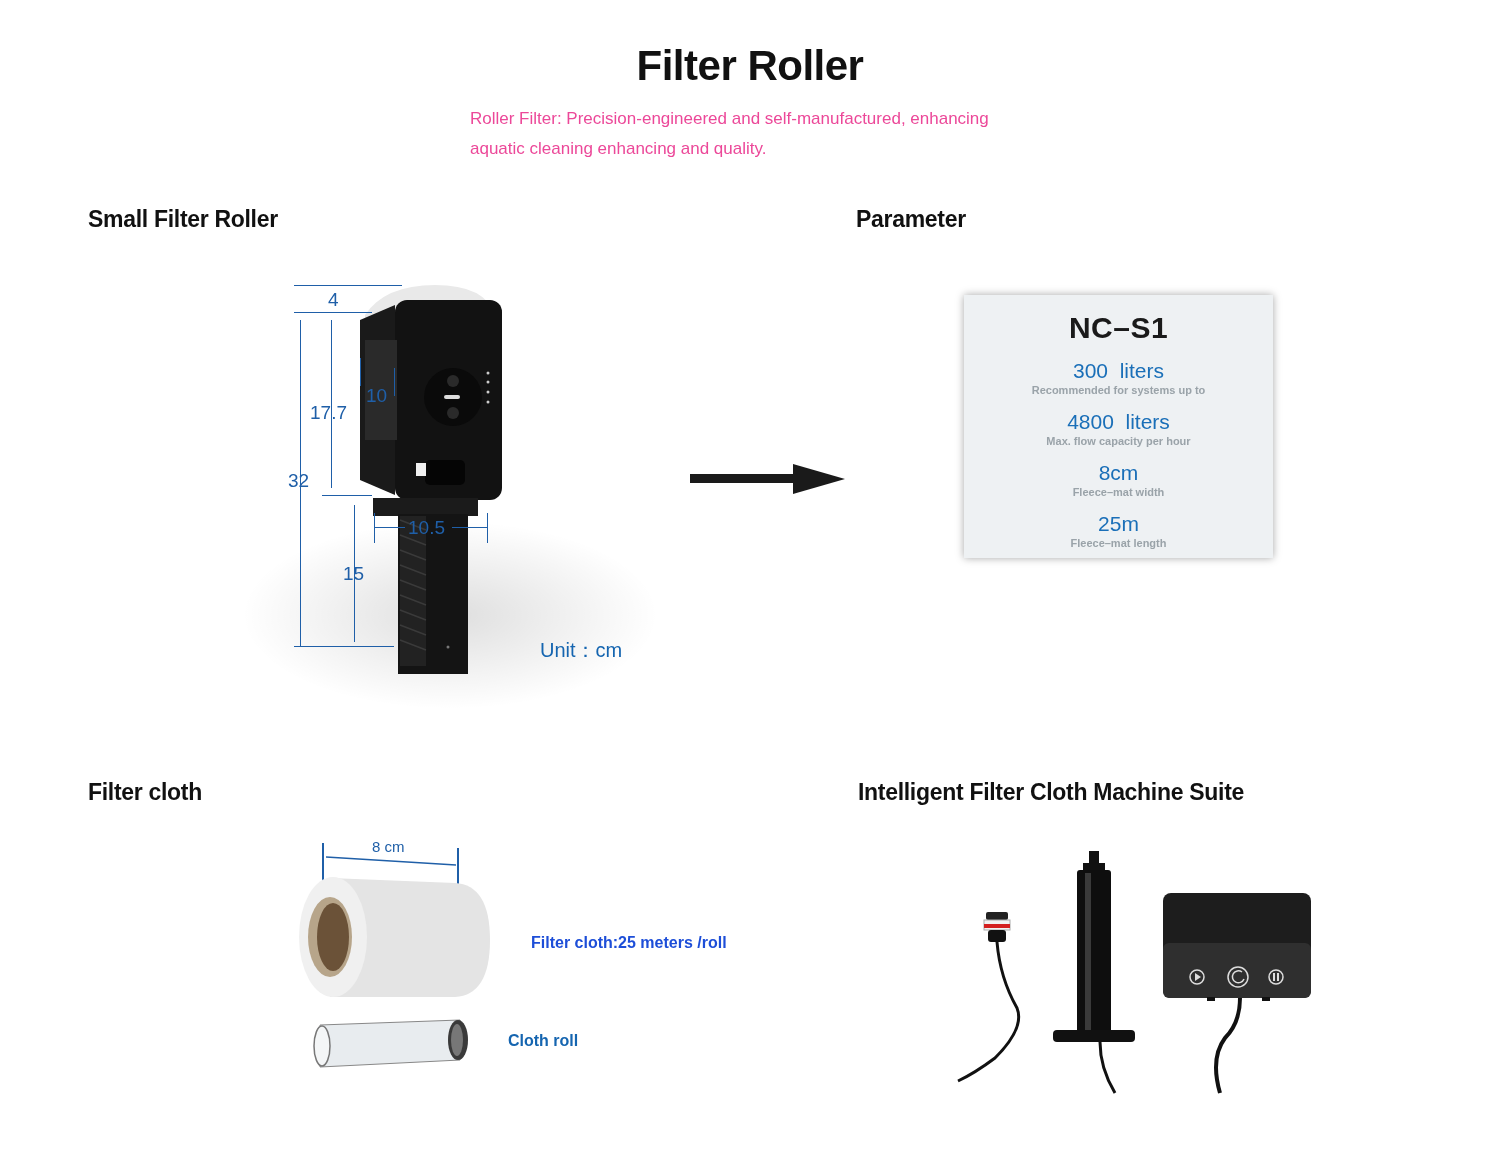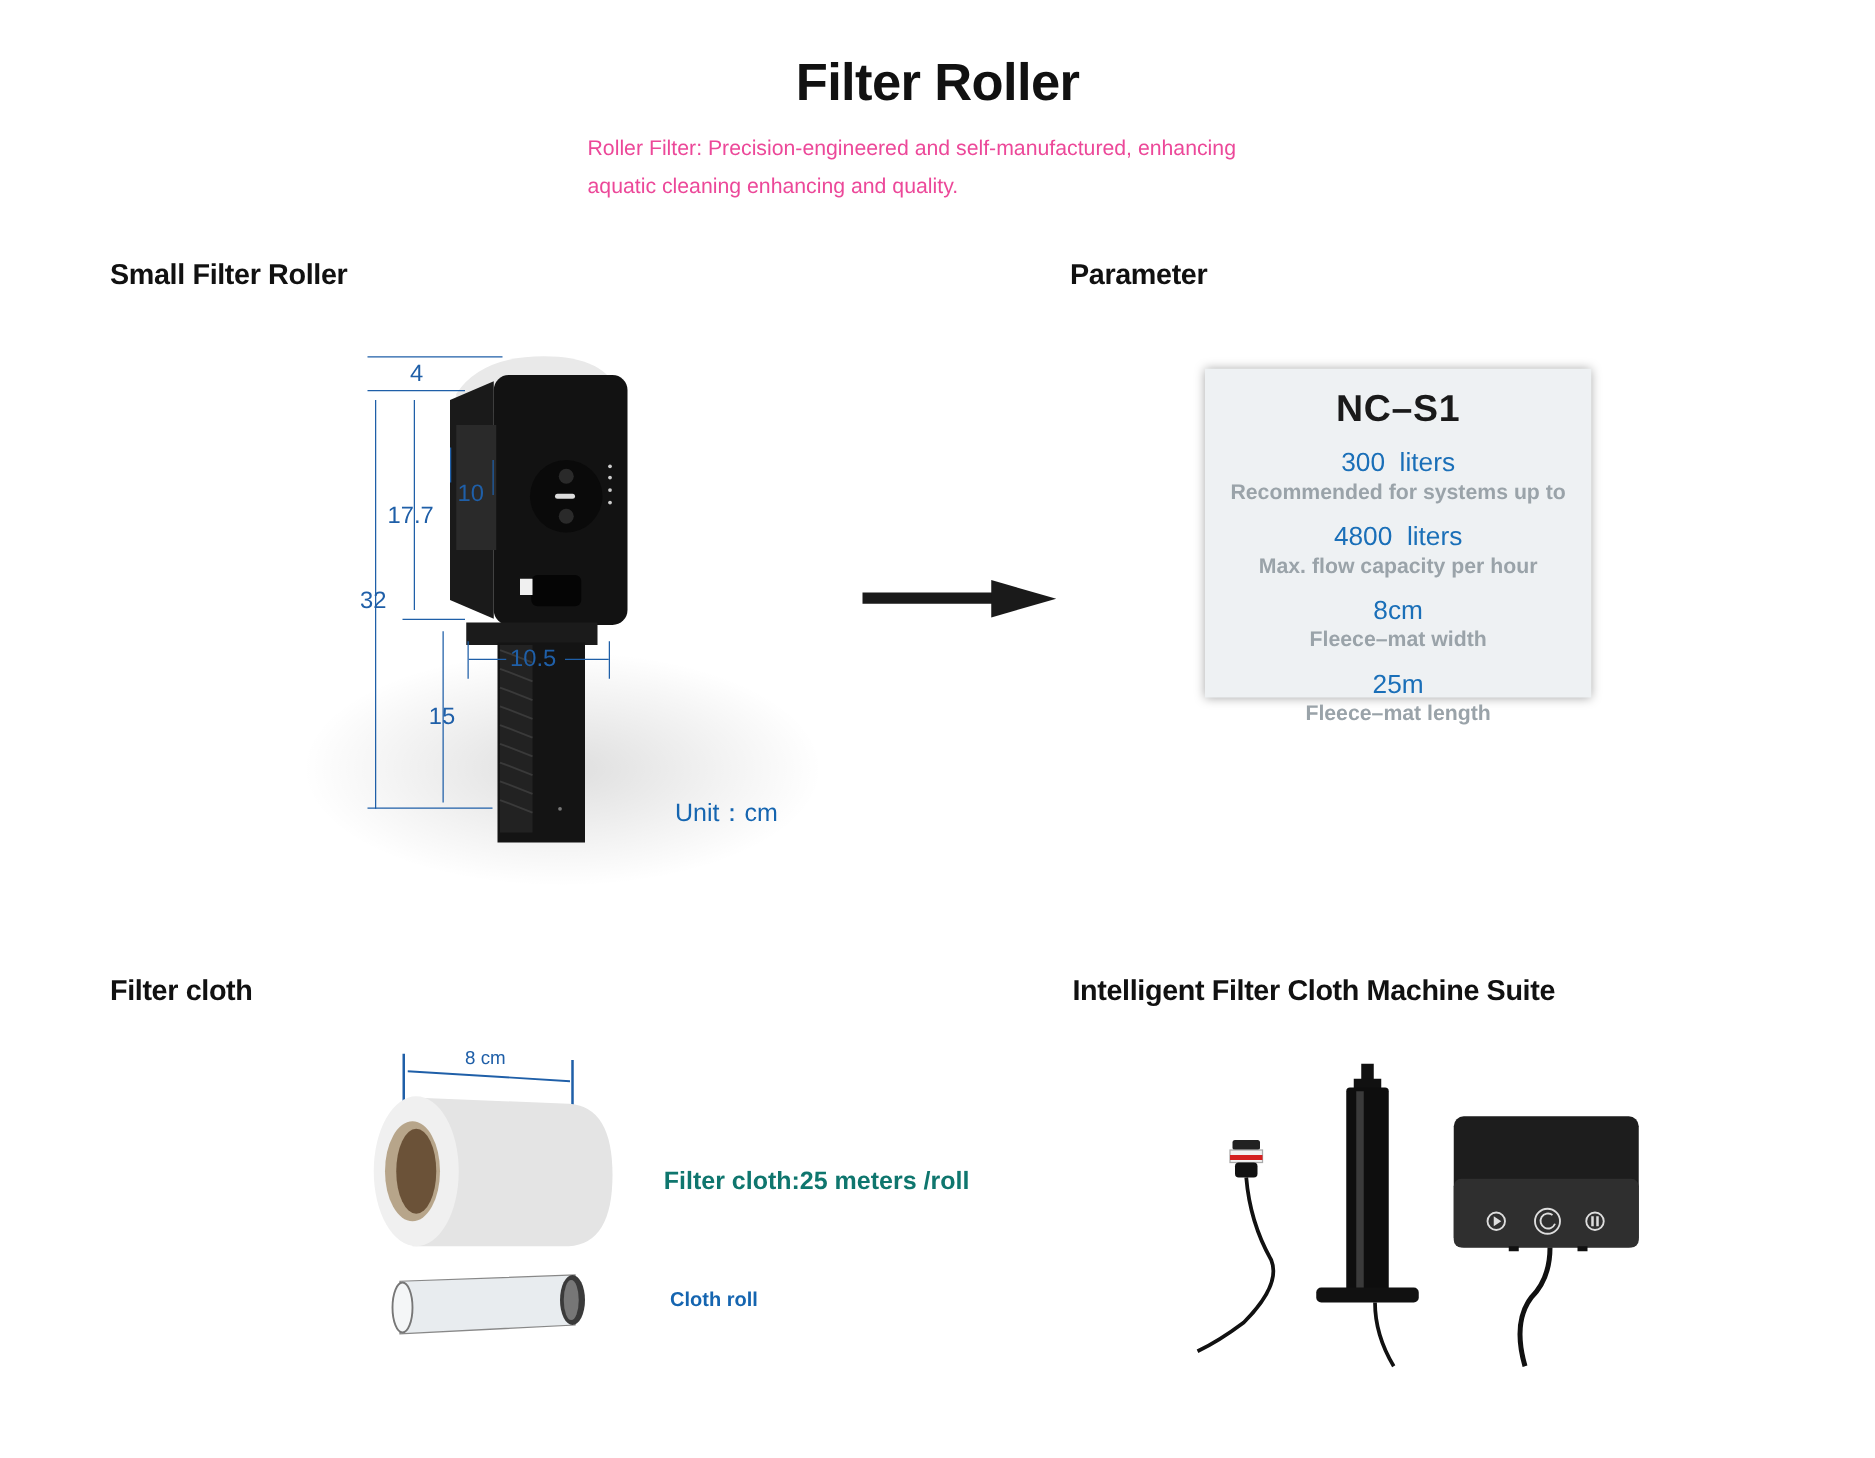--- a/index.html
+++ b/index.html
@@ -7,21 +7,21 @@
   .abs { position: absolute; }
   .title { left: 0; width: 1500px; top: 42px; text-align: center; font-size: 42px; font-weight: bold; color: #111; letter-spacing: -0.5px; }
   .subtitle { left: 470px; width: 570px; top: 104px; font-size: 17px; line-height: 30px; color: #ec4899; }
   .heading { font-size: 23px; font-weight: bold; color: #111; letter-spacing: -0.3px; }
   .blue { color: #1565b0; }
   .dim-line { position: absolute; background: #1f5fa8; }
   .dim-text { position: absolute; color: #1f5fa8; font-size: 19px; }
   .param-card { left: 964px; top: 295px; width: 309px; height: 263px; background: #eef1f3; box-shadow: 0 0 8px rgba(0,0,0,0.35); text-align: center; }
   .param-model { font-size: 30px; font-weight: bold; color: #1a1a1a; margin-top: 16px; letter-spacing: 0.5px; }
   .param-value { font-size: 21px; font-weight: normal; color: #1a6fb8; }
-  .param-label { font-size: 17px; font-weight: bold; color: #9aa3a9; margin-top: 1px; }
+  .param-label { font-size: 11px; font-weight: bold; color: #9aa3a9; margin-top: 1px; }
   .param-item { margin-top: 14px; }
 </style>
 </head>
 <body>
 
 <div class="abs title">Filter Roller</div>
 <div class="abs subtitle">
   <div>Roller Filter: Precision-engineered and self-manufactured, enhancing</div>
   <div>aquatic cleaning enhancing and quality.</div>
 </div>
@@ -126,22 +126,22 @@
     <ellipse cx="35" cy="62" rx="22" ry="40" fill="#b7a58a"></ellipse>
     <ellipse cx="38" cy="62" rx="16" ry="34" fill="#6b5238"></ellipse>
   </svg>
   <svg class="abs" style="left:20px; top:180px;" width="160" height="56">
     <path d="M10 10 L150 5 L150 45 L10 52 Z" fill="#e8ecef" stroke="#888" stroke-width="1"></path>
     <ellipse cx="12" cy="31" rx="8" ry="20" fill="#f4f6f7" stroke="#777" stroke-width="1.5"></ellipse>
     <ellipse cx="148" cy="25" rx="10" ry="20" fill="#3a3a3a"></ellipse>
     <ellipse cx="147" cy="25" rx="6" ry="16" fill="#777"></ellipse>
   </svg>
 </div>
-<div class="abs" style="left:531px; top:934px; font-size:20px; font-weight:bold; color:#0f766e;">Filter cloth:25 meters /roll</div>
-<div class="abs" style="left:536px; top:1032px; font-size:16px; font-weight:bold; color:#1565b0;">Cloth roll</div>
+<div class="abs" style="left:531px; top:934px; font-size:16px; font-weight:bold; color:#1d4ed8;">Filter cloth:25 meters /roll</div>
+<div class="abs" style="left:508px; top:1032px; font-size:16px; font-weight:bold; color:#1565b0;">Cloth roll</div>
 
 <svg class="abs" style="left:955px; top:848px;" width="370" height="250">
 
   <g>
     <rect x="31" y="64" width="22" height="8" rx="2" fill="#222"></rect>
     <rect x="29" y="72" width="26" height="10" fill="#f2f2f2" stroke="#aaa" stroke-width="1"></rect>
     <rect x="29" y="76" width="26" height="4" fill="#d42020"></rect>
     <rect x="33" y="82" width="18" height="12" rx="3" fill="#111"></rect>
     <path d="M42 94 Q45 130 62 160 Q70 180 40 210 Q20 225 3 233" stroke="#111" stroke-width="3" fill="none"></path>
   </g>

